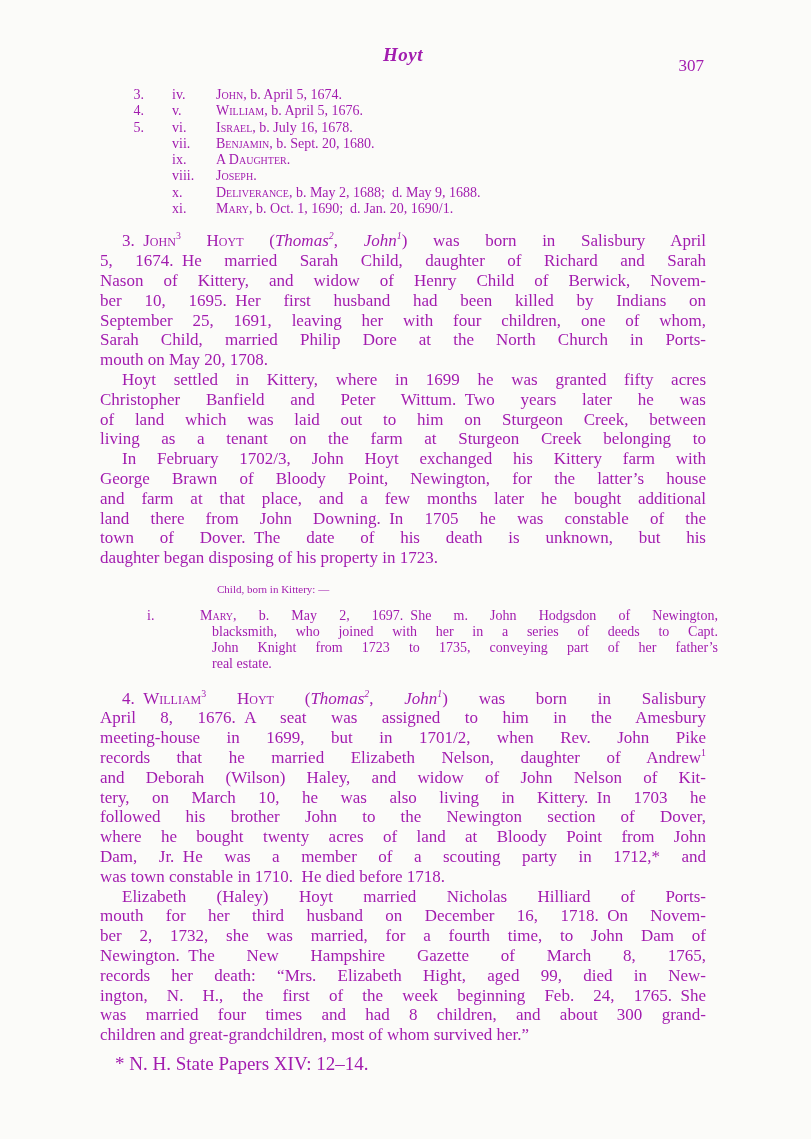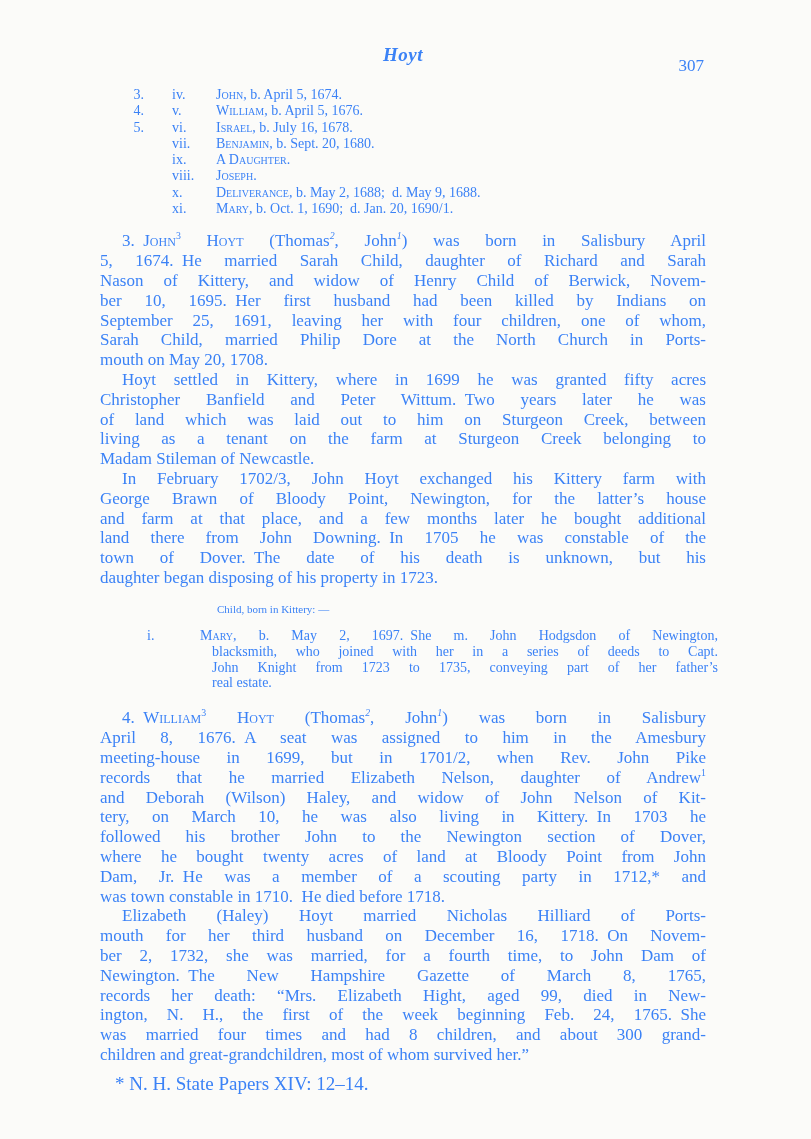--- a/index.html
+++ b/index.html
@@ -7,21 +7,21 @@
     padding: 0;
     background: #fbfbf9;
   }
   .page {
     position: relative;
     width: 811px;
     height: 1139px;
     background: #fbfbf9;
     overflow: hidden;
     font-family: "Liberation Serif", "DejaVu Serif", serif;
-    color: #3b82f6;
+    color: #a21caf;
   }
   .text-col {
     position: relative;
     margin-left: 100px;
     width: 606px;
   }
   
   .running-head {
     position: relative;
     padding-top: 44px;
@@ -57,21 +57,21 @@
     font-size: 17px;
     line-height: 19.8px;
   }
   .para-first { margin-top: 14px; }
   .para-sect  { margin-top: 17px; }
   .jline { text-align: justify; text-align-last: justify; }
   .jline.last { text-align-last: left; }
   .para .jline.first { text-indent: 22px; }
   .s-t  { }
   .s-sc { font-variant: small-caps; }
-  .s-i  { }
+  .s-i  { font-style: italic; }
   .s-sup, .s-isup {
     font-size: 58%;
     vertical-align: super;
     line-height: 0;
   }
   .s-isup { font-style: italic; }
   
   .child-heading {
     margin-top: 11px;
     margin-left: 117px;
@@ -166,21 +166,20 @@
         <div class="jline"><span class="s-t">ber 10, 1695. Her first husband had been killed by Indians on</span></div>
         <div class="jline"><span class="s-t">September 25, 1691, leaving her with four children, one of whom,</span></div>
         <div class="jline"><span class="s-t">Sarah Child, married Philip Dore at the North Church in Ports-</span></div>
         <div class="jline last"><span class="s-t">mouth on May 20, 1708.</span></div>
       </div>
     <div class="para">
         <div class="jline first"><span class="s-t">Hoyt settled in Kittery, where in 1699 he was granted fifty acres</span></div>
         <div class="jline"><span class="s-t">Christopher Banfield and Peter Wittum. Two years later he was</span></div>
         <div class="jline"><span class="s-t">of land which was laid out to him on Sturgeon Creek, between</span></div>
         <div class="jline"><span class="s-t">living as a tenant on the farm at Sturgeon Creek belonging to</span></div>
-        <div class="jline last"><span class="s-t">Madam Stileman of Newcastle.</span></div>
       </div>
     <div class="para">
         <div class="jline first"><span class="s-t">In February 1702/3, John Hoyt exchanged his Kittery farm with</span></div>
         <div class="jline"><span class="s-t">George Brawn of Bloody Point, Newington, for the latter’s house</span></div>
         <div class="jline"><span class="s-t">and farm at that place, and a few months later he bought additional</span></div>
         <div class="jline"><span class="s-t">land there from John Downing. In 1705 he was constable of the</span></div>
         <div class="jline"><span class="s-t">town of Dover. The date of his death is unknown, but his</span></div>
         <div class="jline last"><span class="s-t">daughter began disposing of his property in 1723.</span></div>
       </div>
 

